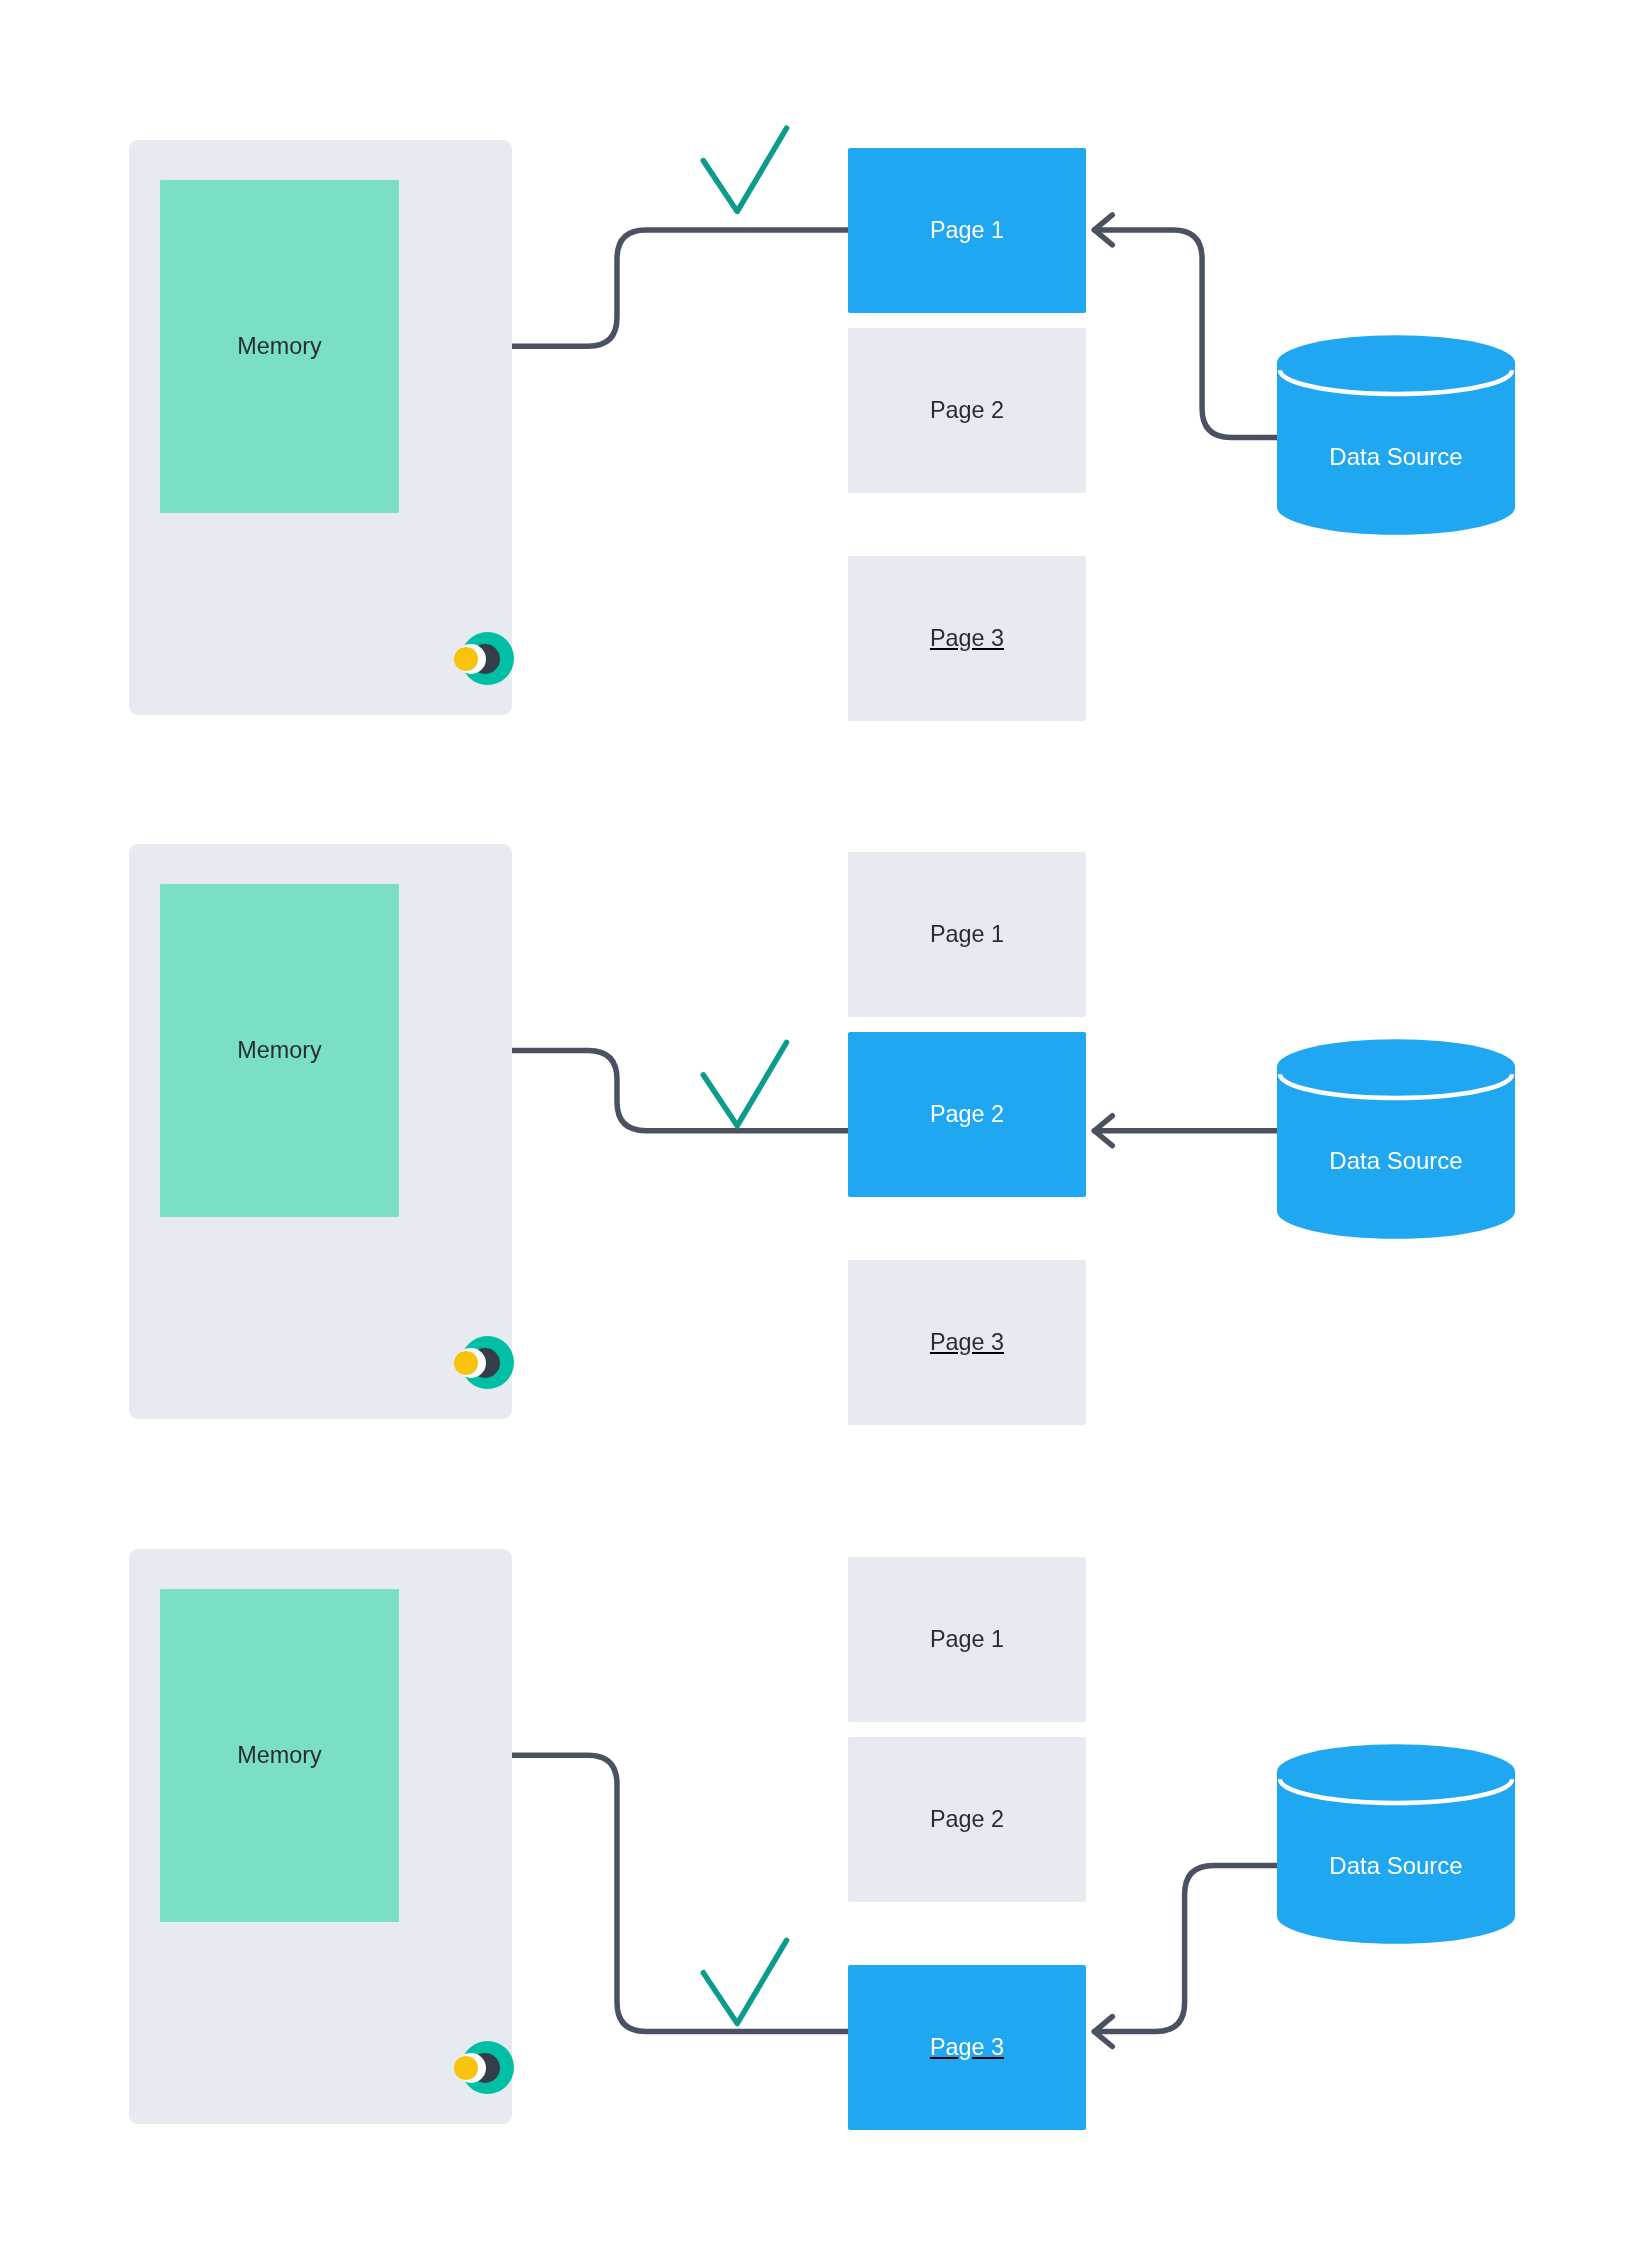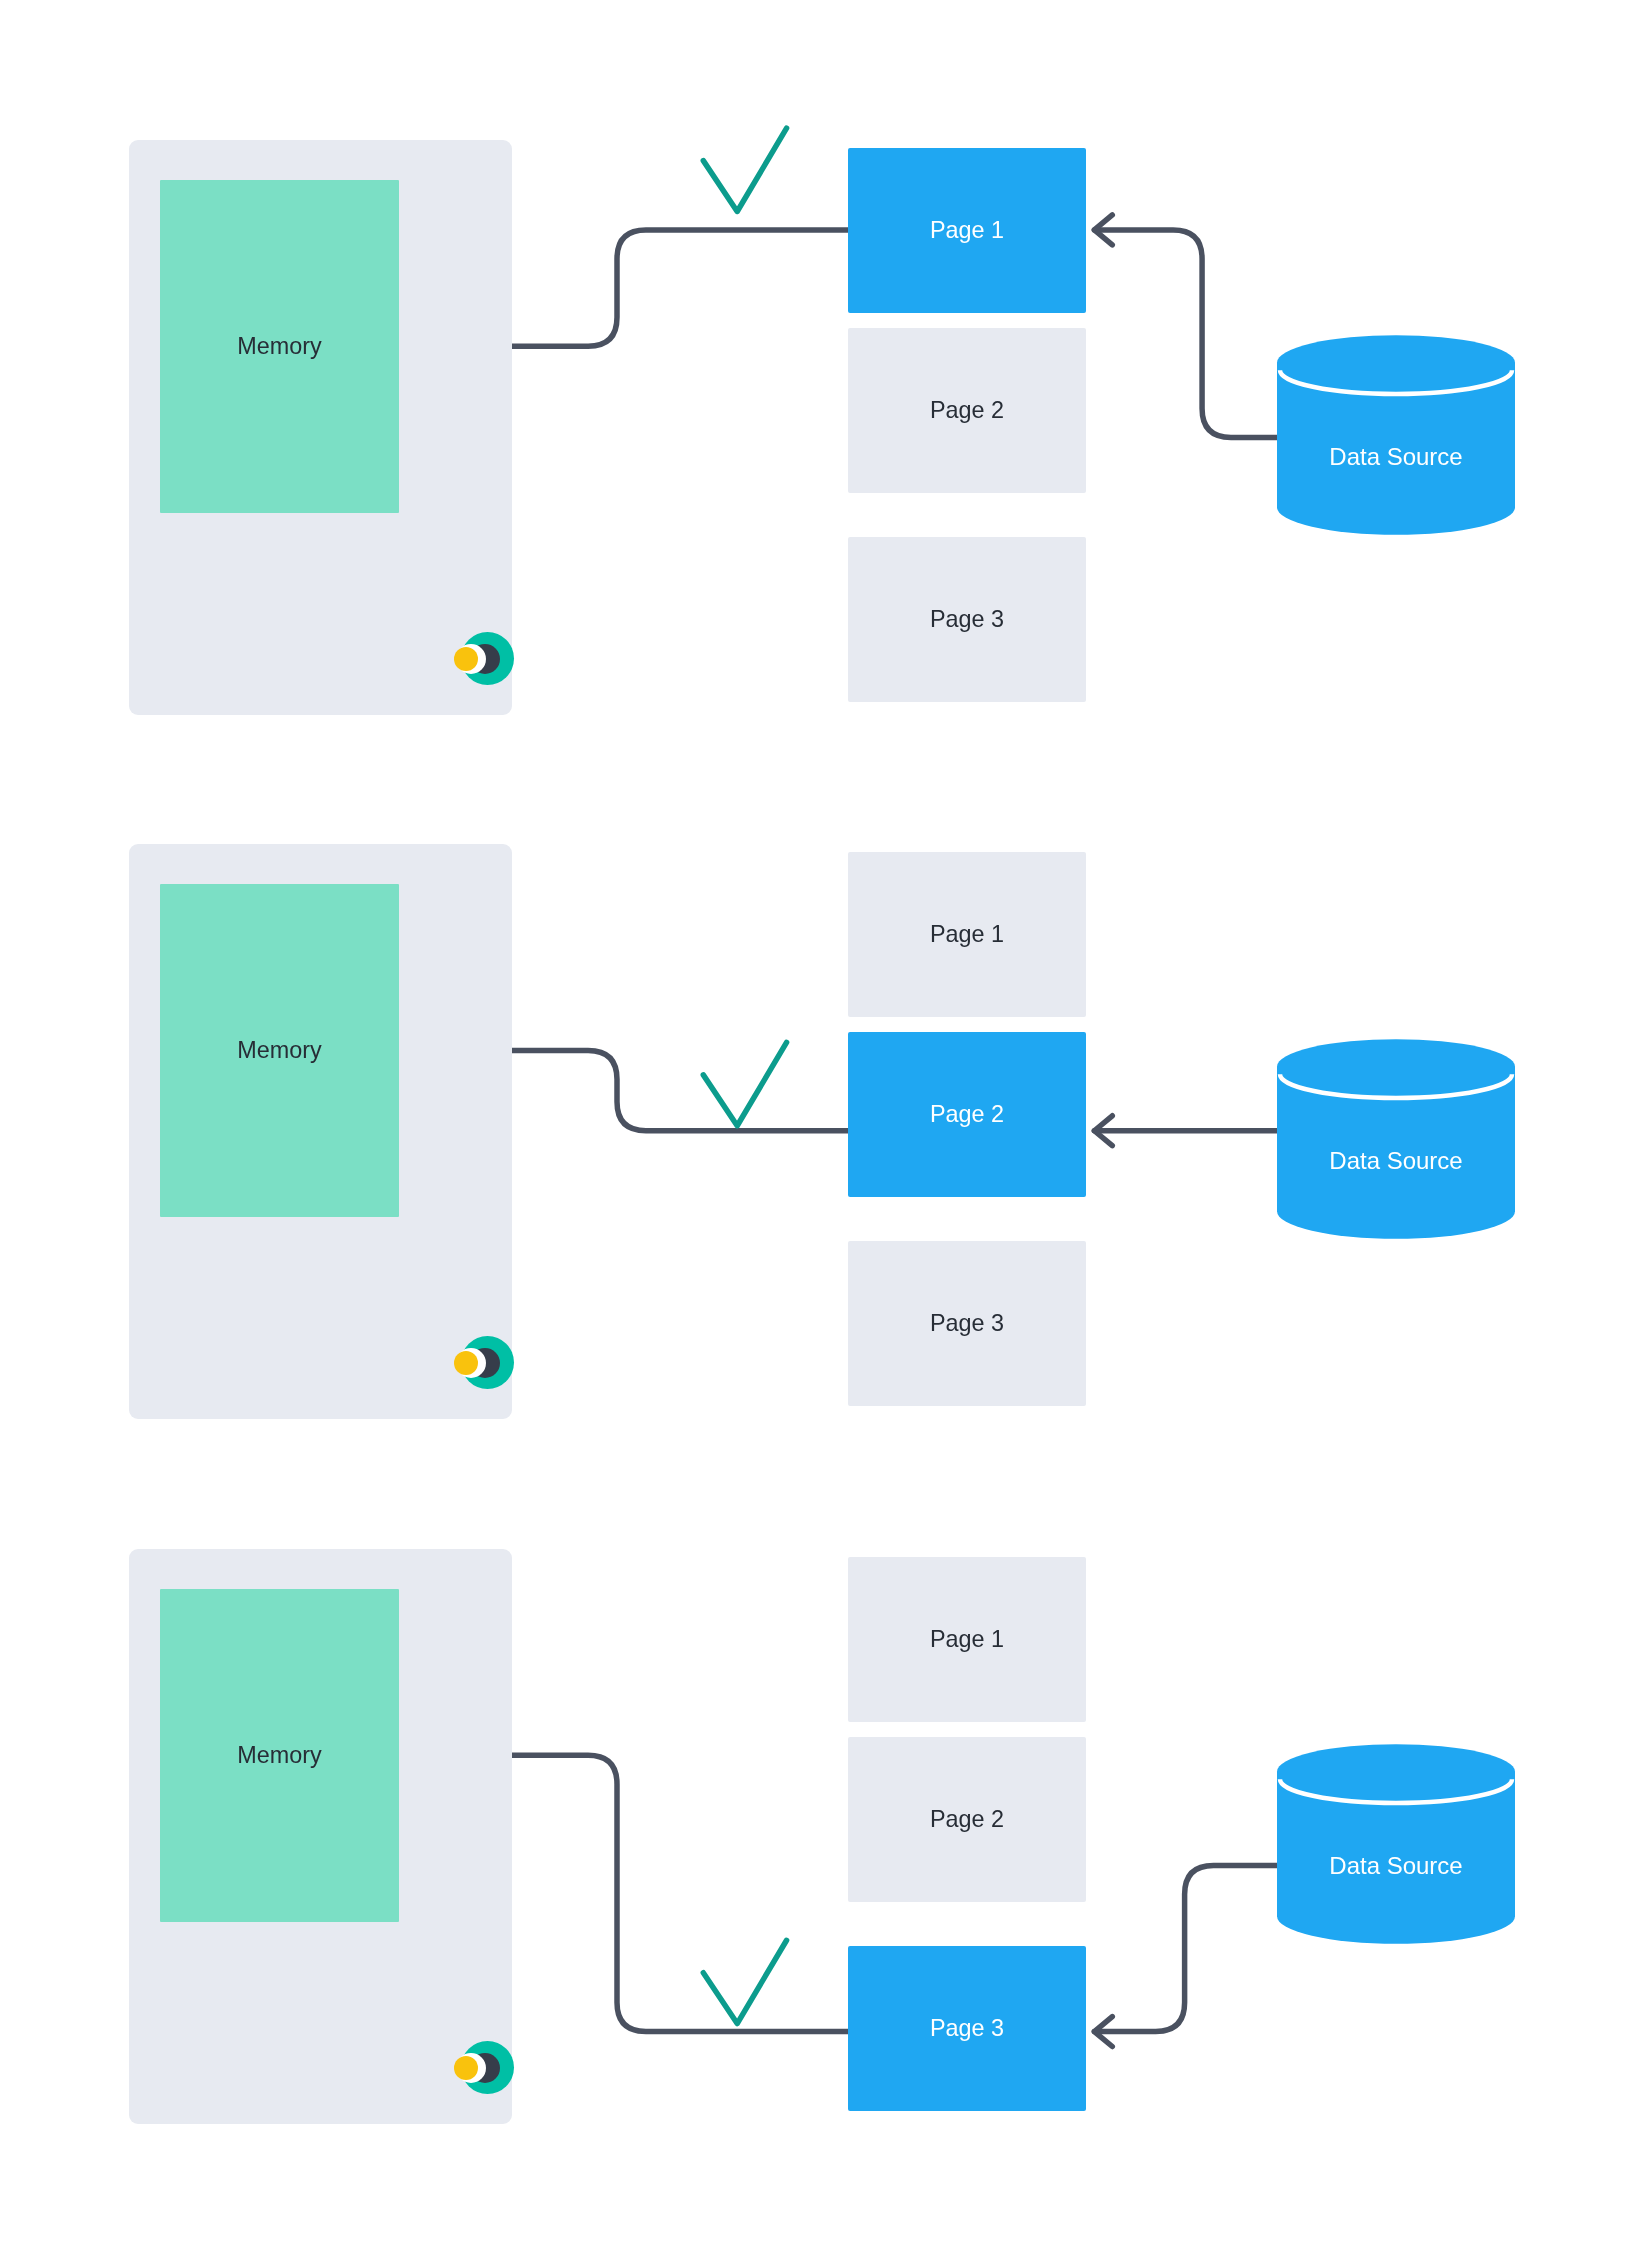--- a/index.html
+++ b/index.html
@@ -22,21 +22,21 @@
   .logo .l-dark  {left:10px; top:12.5px; width:30px; height:30px; background:var(--c-logo-dark);}
   .logo .l-white {left:-4px; top:12.5px; width:30px; height:30px; background:#ffffff;}
   .logo .l-yellow{left:-6px;top:15.5px; width:24px; height:24px; background:var(--c-logo-yellow);}
 
   .page-card{position:absolute;left:848px;width:238px;height:165px;
              background:var(--c-gray);border-radius:2px;
              display:flex;align-items:center;justify-content:center;}
   .page-card span{font-size:23.4px;color:var(--c-text);}
   .page-card.active{background:var(--c-blue);}
   .page-card.active span{color:#ffffff;}
-  .pg-0{top:8px;} .pg-1{top:188px;} .pg-2{top:397px;}
+  .pg-0{top:8px;} .pg-1{top:188px;} .pg-2{top:416px;text-decoration:underline;}
 
   .cylinder{position:absolute;left:1277px;top:195px;width:238px;height:200px;}
   .cylinder svg{position:absolute;left:0;top:0;overflow:visible;}
   .cyl-body{fill:var(--c-blue);}
   .cyl-line{fill:none;stroke:#ffffff;stroke-width:9;}
   .cyl-label{position:absolute;left:0;top:0;width:238px;height:200px;
              display:flex;align-items:center;justify-content:center;transform:translateY(22.4px);
              font-size:24px;color:#ffffff;}
 </style>
 </head>

